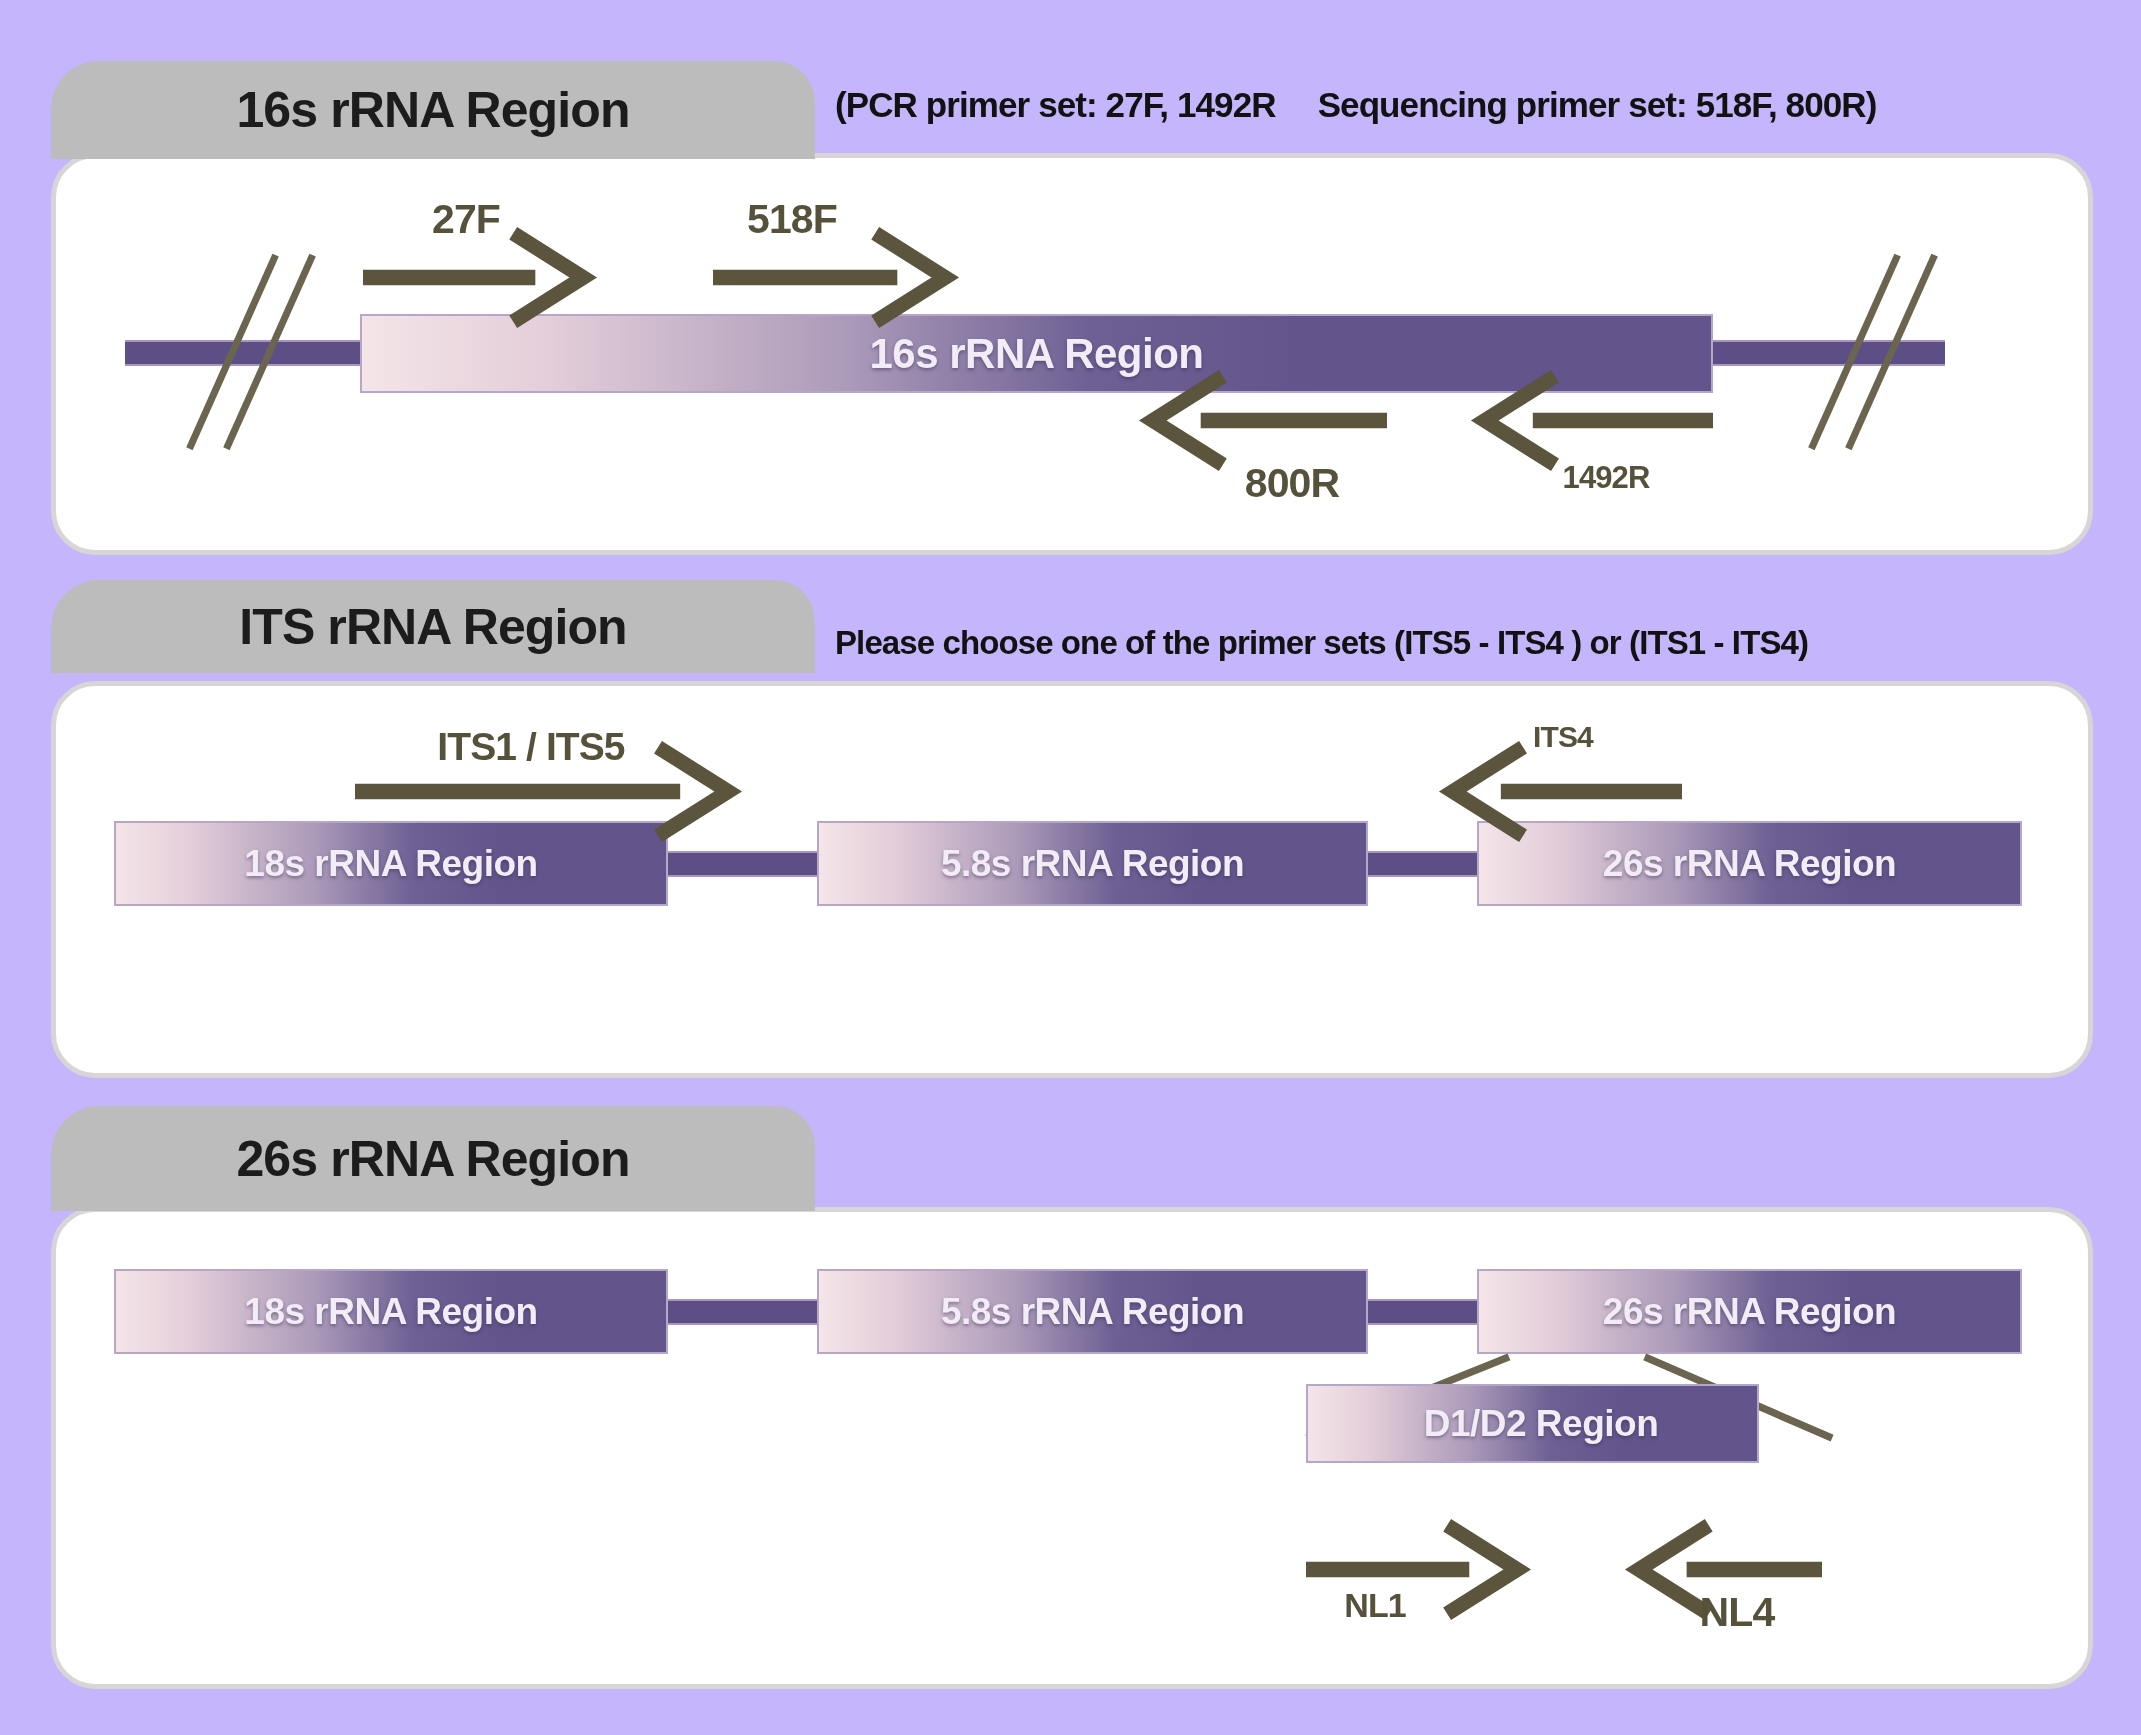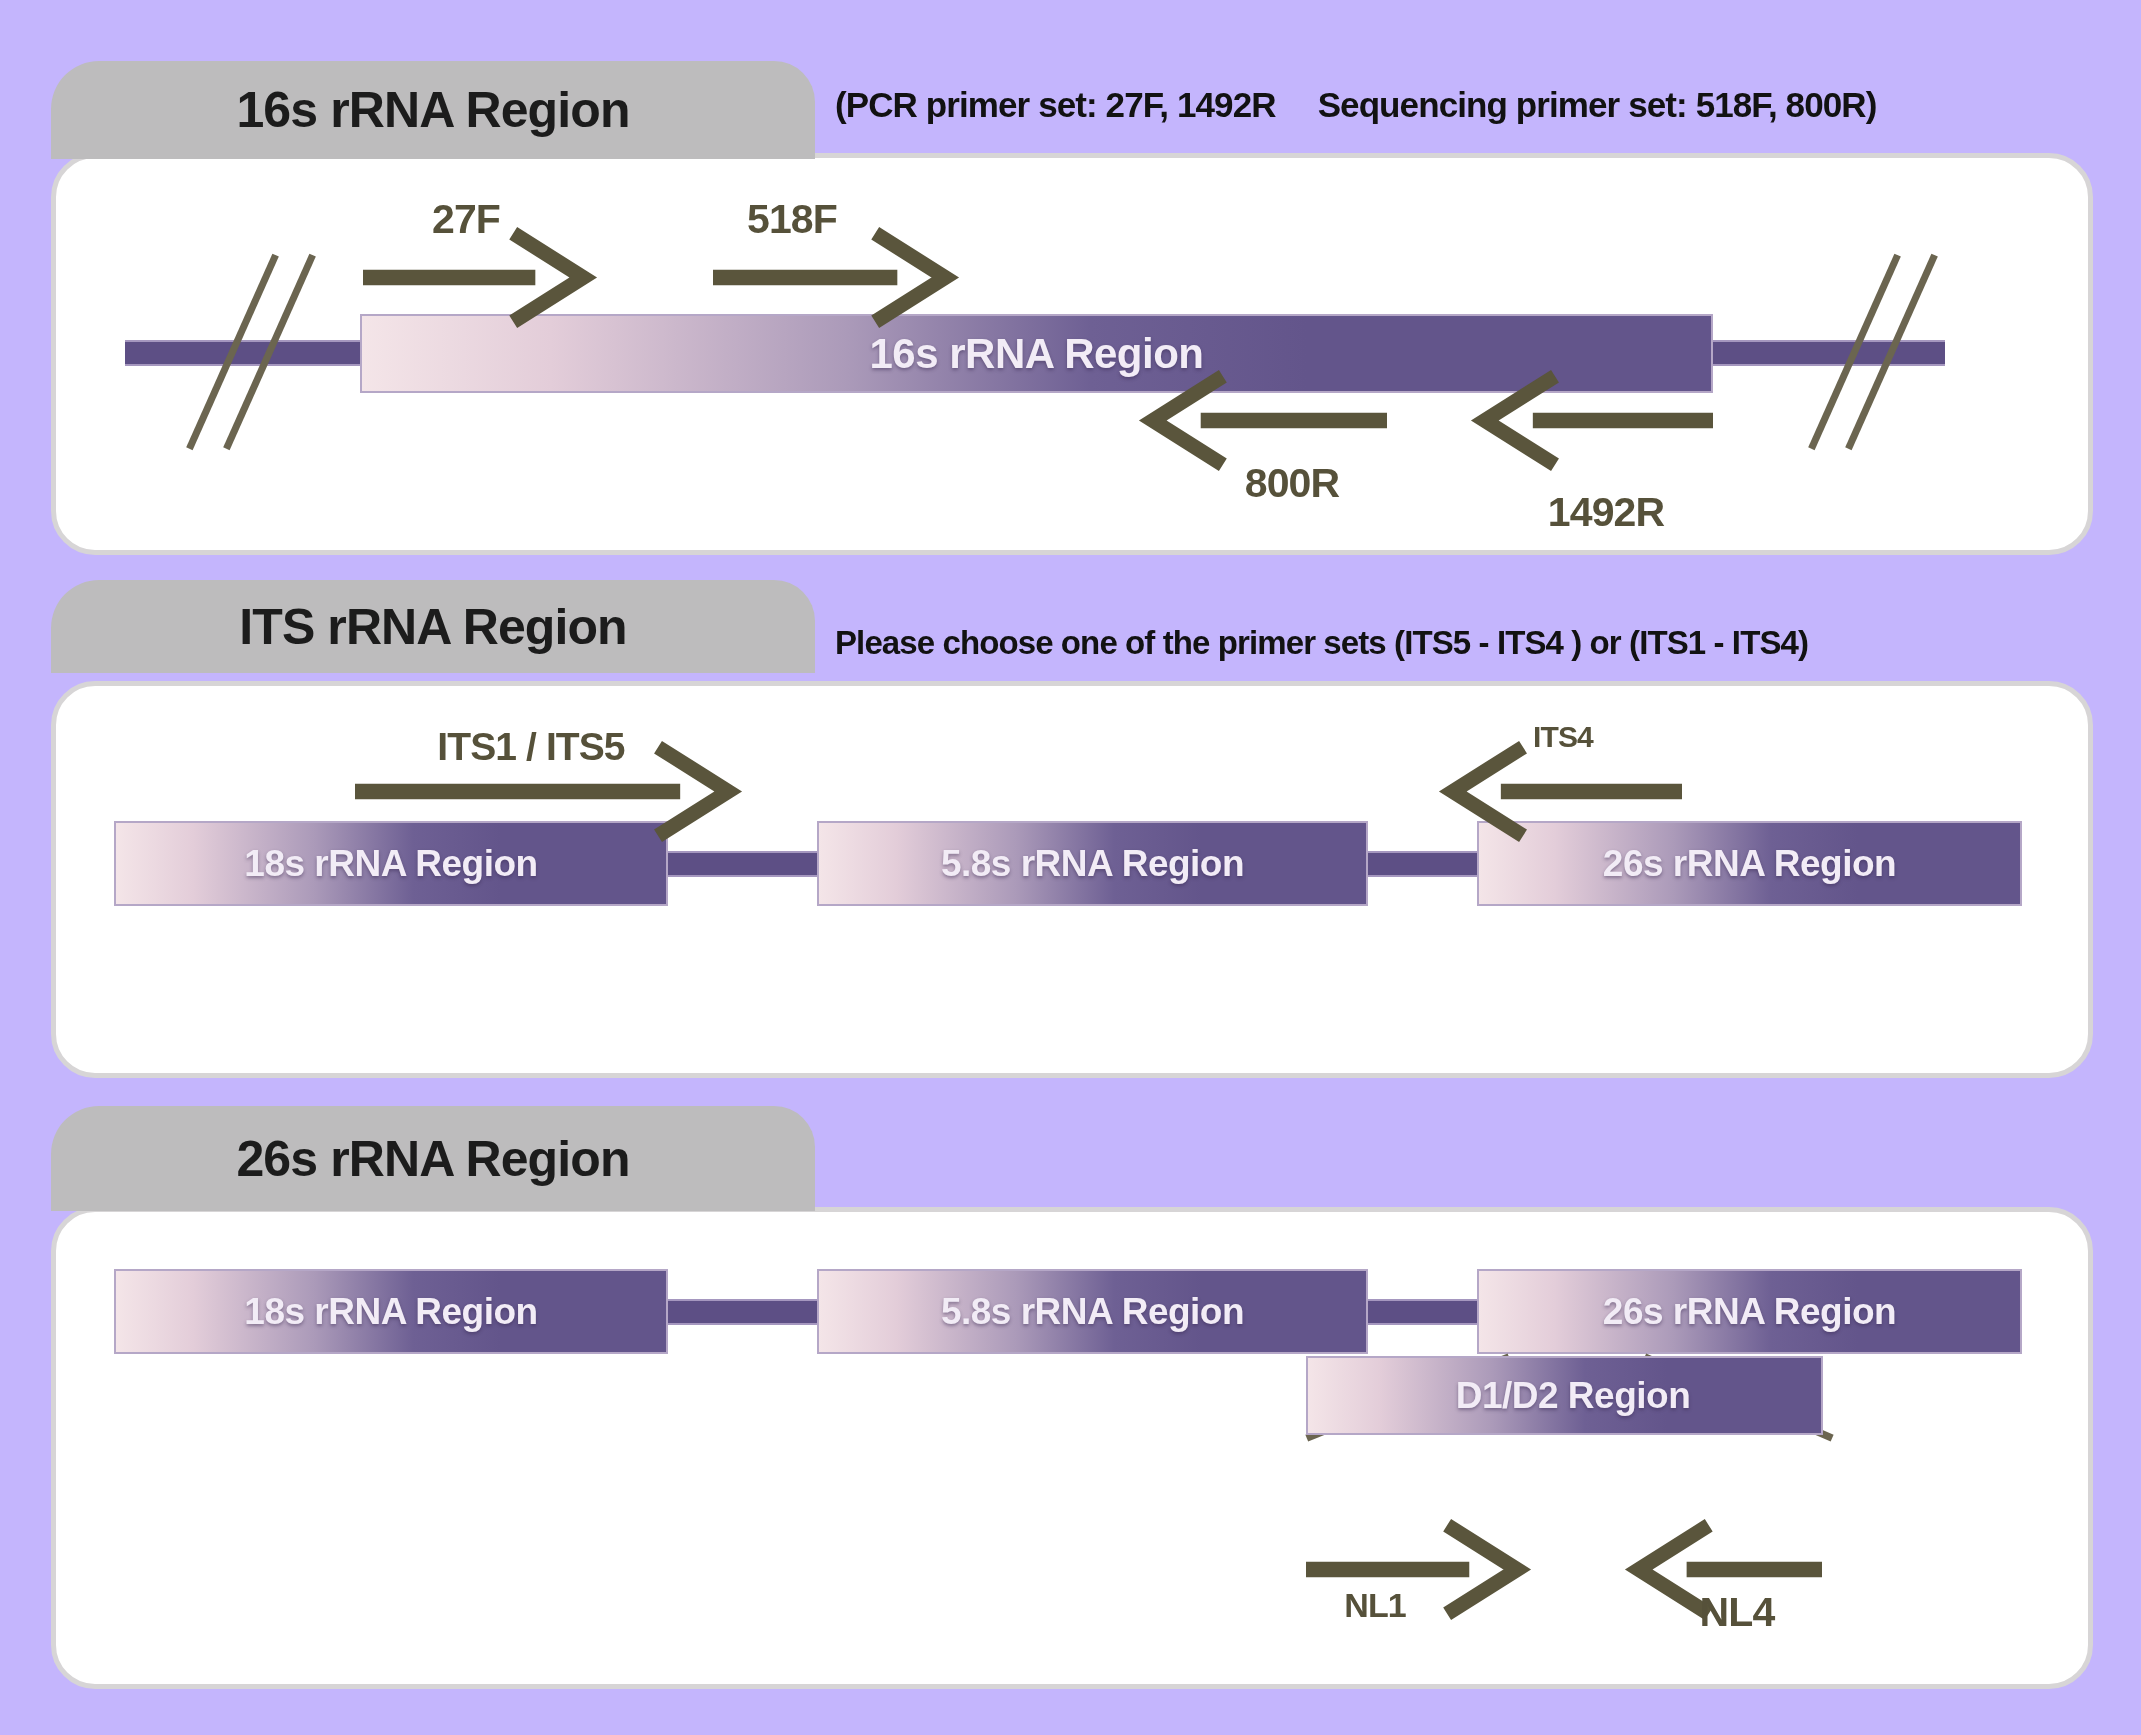--- a/index.html
+++ b/index.html
@@ -95,21 +95,21 @@
   <svg class="arrow" style="left:1138px;top:365px;" width="249" height="111" viewBox="0 0 270 120">
     <line x1="68" y1="60" x2="270" y2="60"></line>
     <polyline points="92,12 16,60 92,108"></polyline>
   </svg>
   <span class="albl" style="left:1292px;top:460px;font-size:41px;">800R</span>
 
   <svg class="arrow" style="left:1470px;top:365px;" width="243" height="111" viewBox="0 0 263 120">
     <line x1="68" y1="60" x2="263" y2="60"></line>
     <polyline points="92,12 16,60 92,108"></polyline>
   </svg>
-  <span class="albl" style="left:1606px;top:460px;font-size:41px;margin-top:29px;">1492R</span>
+  <span class="albl" style="left:1606px;top:460px;font-size:31px;">1492R</span>
 
   <div class="panel-body" style="left:51px;top:681px;width:2042px;height:397px;"></div>
 
   <div class="tab" style="left:51px;top:580px;width:764px;height:93px;">
     <span class="tab-title">ITS rRNA Region</span>
   </div>
 
   <div class="note" style="left:835px;top:624px;font-size:33px;">Please choose one of the primer sets  (ITS5 - ITS4 ) or (ITS1 - ITS4)</div>
 
   <span class="albl" style="left:531px;top:725px;font-size:39px;">ITS1 / ITS5</span>
@@ -152,21 +152,21 @@
   <div class="conn" style="left:1368px;top:1299px;width:109px;height:26px;"></div>
   <div class="gbar" style="left:1477px;top:1269px;width:545px;height:85px;">
     <span class="btext">26s rRNA Region</span>
   </div>
 
   <svg class="diag" style="left:1292px;top:1353px;" width="554" height="89" viewBox="0 0 600 96">
     <line x1="235" y1="4" x2="16" y2="92"></line>
     <line x1="382" y1="4" x2="585" y2="92"></line>
   </svg>
 
-  <div class="gbar" style="left:1306px;top:1356px;width:517px;height:79px;padding-left:17px;">
+  <div class="gbar" style="left:1306px;top:1384px;width:453px;height:79px;padding-left:17px;">
     <span class="btext">D1/D2 Region</span>
   </div>
 
   <svg class="arrow" style="left:1306px;top:1514px;" width="226" height="111" viewBox="0 0 245 120">
     <line x1="0" y1="60" x2="177" y2="60"></line>
     <polyline points="153,12 229,60 153,108"></polyline>
   </svg>
   <span class="albl" style="left:1375px;top:1586px;font-size:34px;">NL1</span>
 
   <svg class="arrow" style="left:1624px;top:1514px;" width="198" height="111" viewBox="0 0 215 120">

